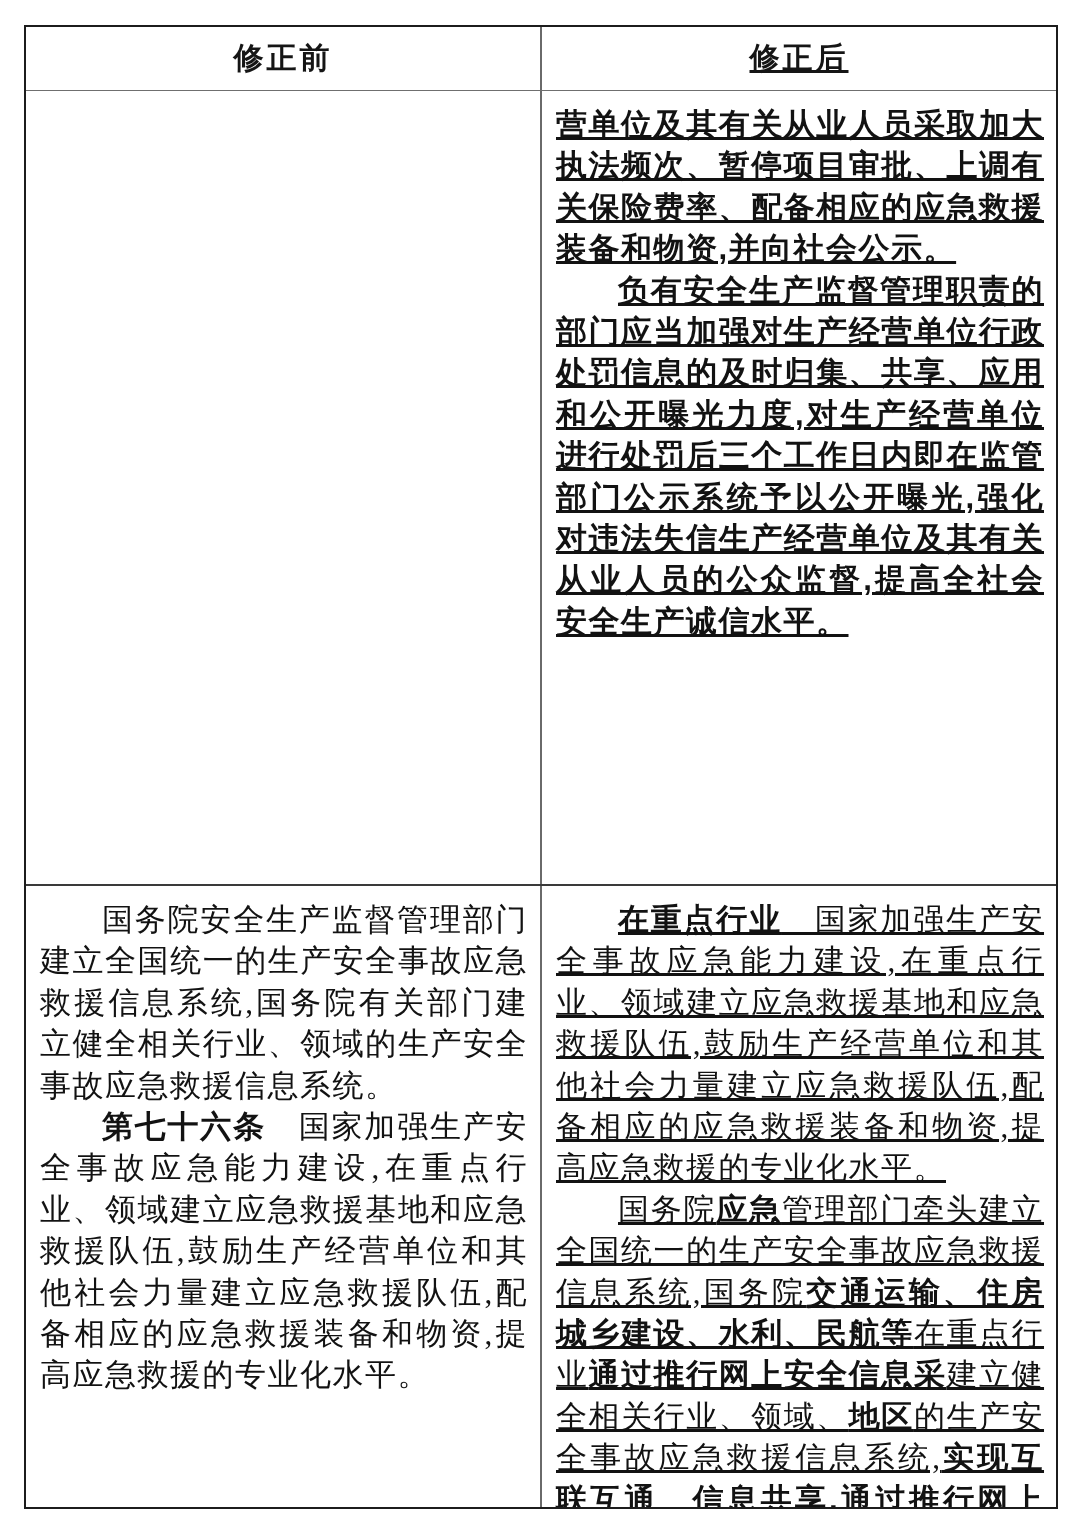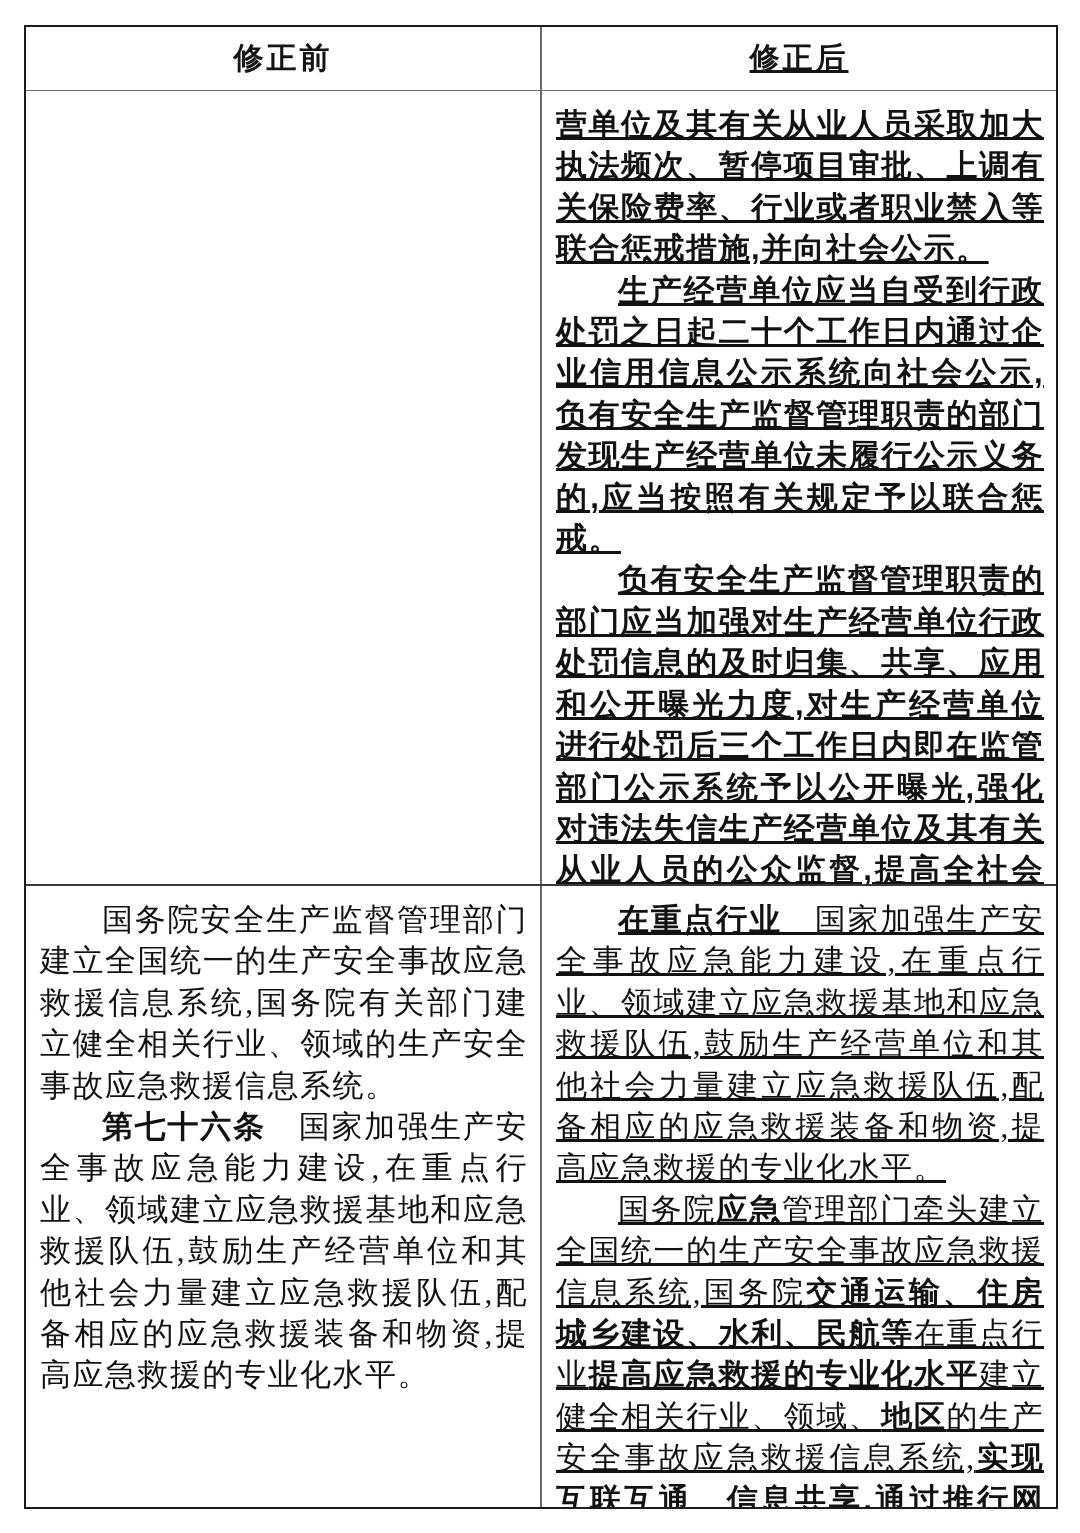--- a/index.html
+++ b/index.html
@@ -58,31 +58,30 @@
         <span>修正前</span>
       </div>
       <div class="cell cell-right head-cell">
         <span>修正后</span>
       </div>
     </div>
 
     <div class="row row-1">
       <div class="cell cell-left body-cell"></div>
       <div class="cell cell-right body-cell">
-          <p class="noindent"><span class="b">营单位及其有关从业人员采取加大执法频次、暂停项目审批、上调有关保险费率、行业或者职业禁入等联合惩戒措施,并向社会公示。</span></p>
-          <p><span class="b">生产经营单位应当自受到行政处罚之日起二十个工作日内通过企业信用信息公示系统向社会公示,负有安全生产监督管理职责的部门发现生产经营单位未履行公示义务的,应当按照有关规定予以联合惩戒。</span></p>
+          <p class="noindent"><span class="b">营单位及其有关从业人员采取加大执法频次、暂停项目审批、上调有关保险费率、配备相应的应急救援装备和物资,并向社会公示。</span></p>
           <p><span class="b">负有安全生产监督管理职责的部门应当加强对生产经营单位行政处罚信息的及时归集、共享、应用和公开曝光力度,对生产经营单位进行处罚后三个工作日内即在监管部门公示系统予以公开曝光,强化对违法失信生产经营单位及其有关从业人员的公众监督,提高全社会安全生产诚信水平。</span></p>
         </div>
     </div>
 
     <div class="row row-2">
       <div class="cell cell-left body-cell">
           <p><span>国务院安全生产监督管理部门建立全国统一的生产安全事故应急救援信息系统,国务院有关部门建立健全相关行业、领域的生产安全事故应急救援信息系统。</span></p>
           <p><span class="b">第七十六条</span><span>　国家加强生产安全事故应急能力建设,在重点行业、领域建立应急救援基地和应急救援队伍,鼓励生产经营单位和其他社会力量建立应急救援队伍,配备相应的应急救援装备和物资,提高应急救援的专业化水平。</span></p>
         </div>
       <div class="cell cell-right body-cell">
           <p><span class="b">在重点行业</span><span>　国家加强生产安全事故应急能力建设,在重点行业、领域建立应急救援基地和应急救援队伍,鼓励生产经营单位和其他社会力量建立应急救援队伍,配备相应的应急救援装备和物资,提高应急救援的专业化水平。</span></p>
-          <p><span>国务院</span><span class="b">应急</span><span>管理部门牵头建立全国统一的生产安全事故应急救援信息系统,国务院</span><span class="b">交通运输、住房城乡建设、水利、民航等</span><span>在重点行业</span><span class="b">提高应急救援的专业化水平</span><span>建立健全相关行业、领域、</span><span class="b">地区</span><span>的生产安全事故应急救援信息系统,</span><span class="b">实现互联互通、信息共享,通过推行网上安全信息采</span></p>
+          <p><span>国务院</span><span class="b">应急</span><span>管理部门牵头建立全国统一的生产安全事故应急救援信息系统,国务院</span><span class="b">交通运输、住房城乡建设、水利、民航等</span><span>在重点行业</span><span class="b">通过推行网上安全信息采</span><span>建立健全相关行业、领域、</span><span class="b">地区</span><span>的生产安全事故应急救援信息系统,</span><span class="b">实现互联互通、信息共享,通过推行网上安全信息采</span></p>
         </div>
     </div>
 
   </div>
 </div>
 
 </body></html>

